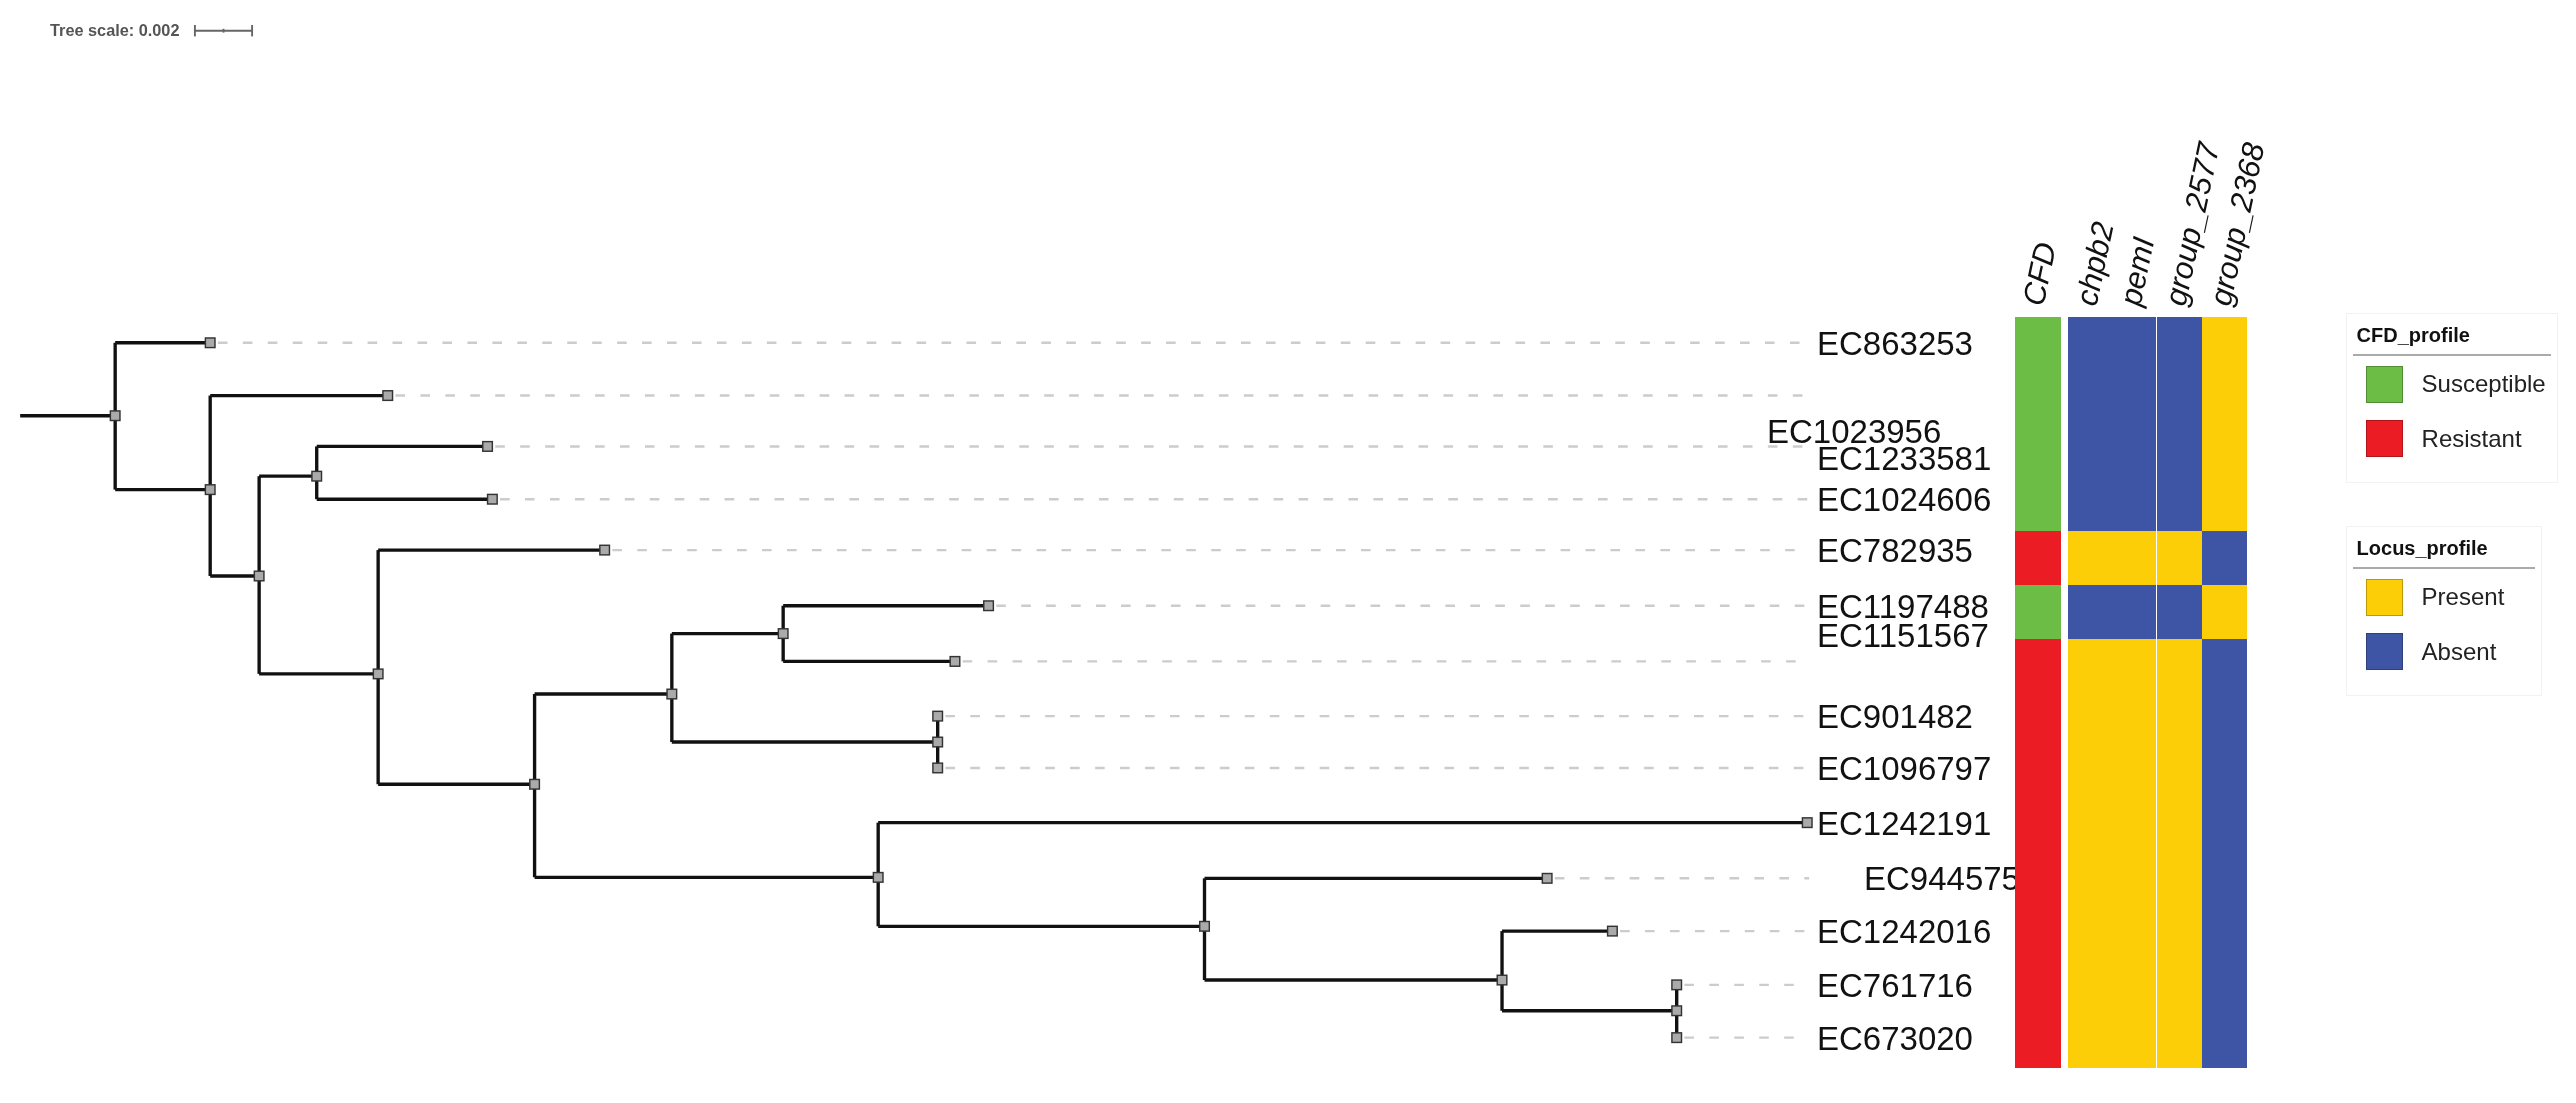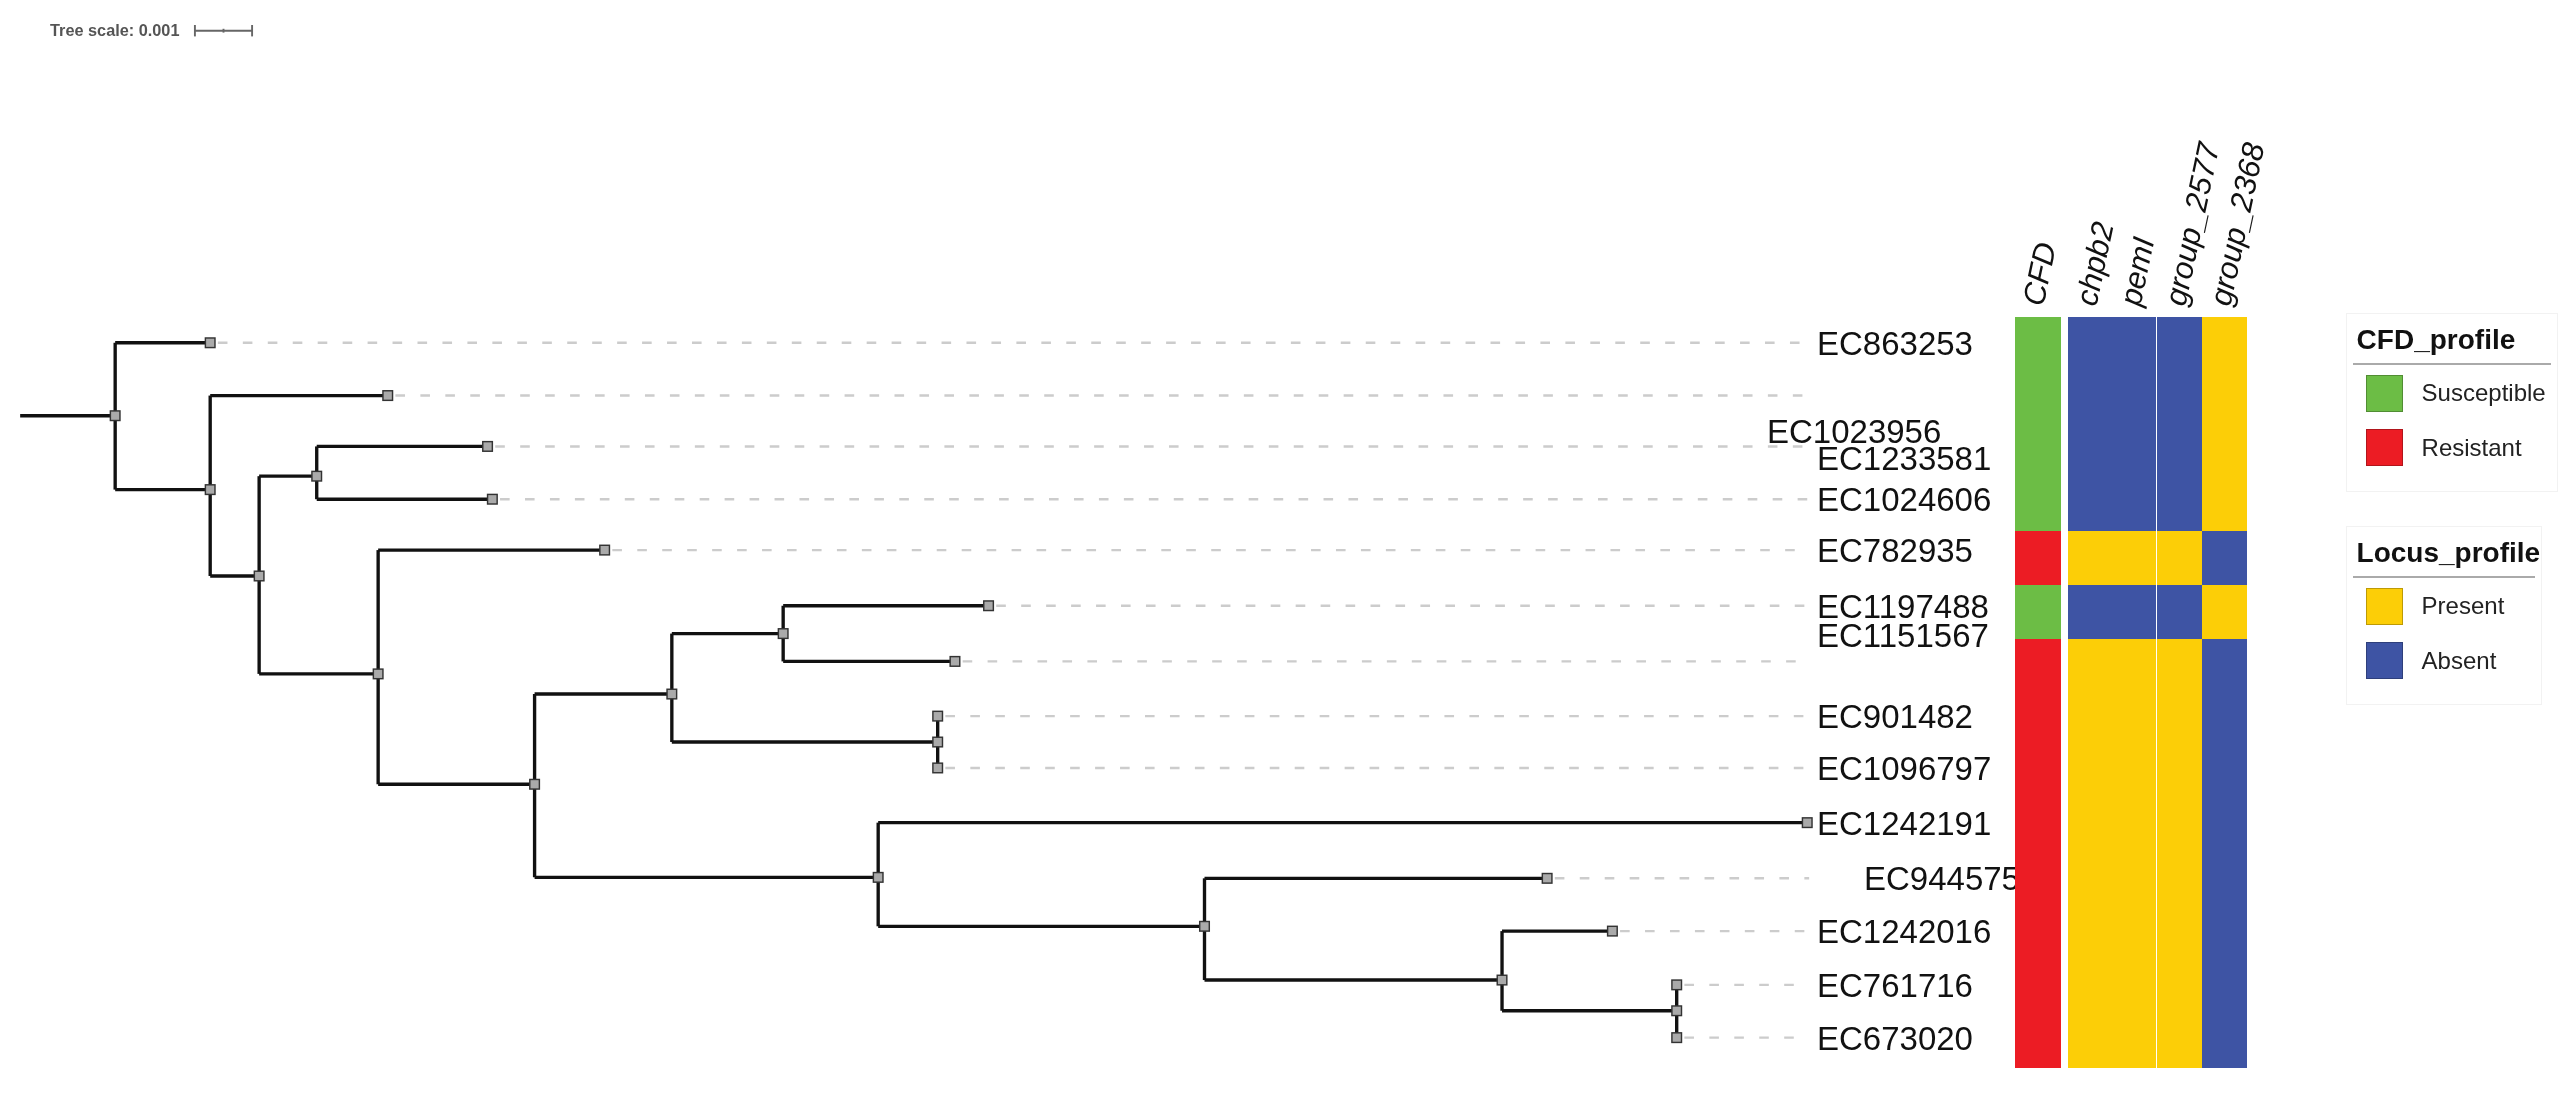--- a/index.html
+++ b/index.html
@@ -3,30 +3,30 @@
 <meta charset="utf-8">
 <style>
   html,body{margin:0;padding:0;background:#ffffff;}
   body{width:2576px;height:1104px;position:relative;overflow:hidden;font-family:"Liberation Sans",sans-serif;}
   .scale{position:absolute;left:50px;top:21px;display:flex;align-items:center;gap:13.4px;}
   .scale-label{font-size:16.3px;font-weight:bold;color:#555;}
   svg{position:absolute;left:0;top:0;}
   .leaf-label{position:absolute;font-size:33px;color:#111;line-height:1;transform:translateY(-50%);}
   .col-header{position:absolute;font-size:31px;font-style:italic;color:#111;transform-origin:left bottom;transform:rotate(-78deg);white-space:nowrap;}
   .legend{position:absolute;background:#fff;border:1px solid #f2f2f2;padding:9.6px 5.8px 7.7px 5.8px;}
-  .legend-title{font-size:28px;font-weight:bold;color:#111;padding:0 3.8px 7.7px 3.8px;border-bottom:2.9px solid #aaa;margin-bottom:3px;}
+  .legend-title{font-size:20px;font-weight:bold;color:#111;padding:0 3.8px 7.7px 3.8px;border-bottom:2.9px solid #aaa;margin-bottom:3px;}
   .legend-item{display:flex;align-items:center;gap:19px;margin:9.6px 3.8px 17.3px 3.8px;padding-left:9px;}
   .swatch{width:35px;height:35px;border:1px solid rgba(0,0,0,0.25);}
   .legend-text{font-size:24px;color:#222;}
 </style>
 </head>
 <body>
 
 <div class="scale">
-  <span class="scale-label">Tree scale: 0.001</span>
+  <span class="scale-label">Tree scale: 0.002</span>
   <svg width="61" height="13.4" style="position:static" viewBox="0 0 64 14">
     <line x1="2" y1="7" x2="62" y2="7" stroke="#666" stroke-width="2"></line>
     <line x1="2" y1="1" x2="2" y2="13" stroke="#666" stroke-width="2"></line>
     <line x1="62" y1="1" x2="62" y2="13" stroke="#666" stroke-width="2"></line>
     <line x1="32" y1="5" x2="32" y2="9" stroke="#666" stroke-width="2"></line>
   </svg>
 </div>
 
 <svg id="tree" width="2576" height="1104" viewBox="0 0 2684 1150">
     <line x1="21" y1="433" x2="120" y2="433" stroke="#111111" stroke-width="3.5"></line>

